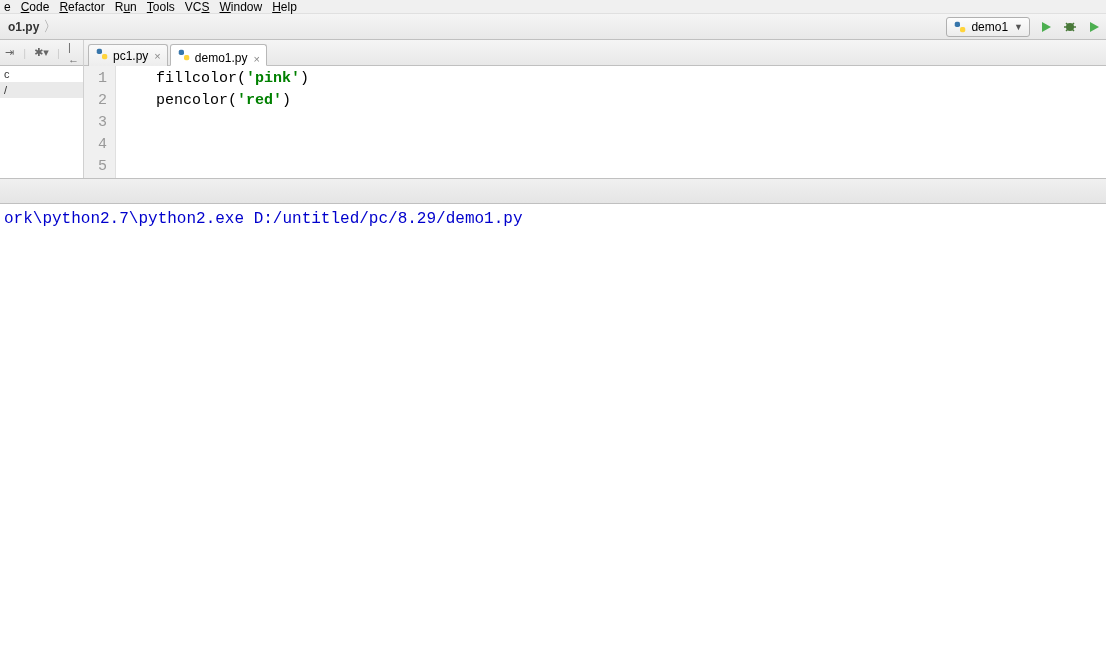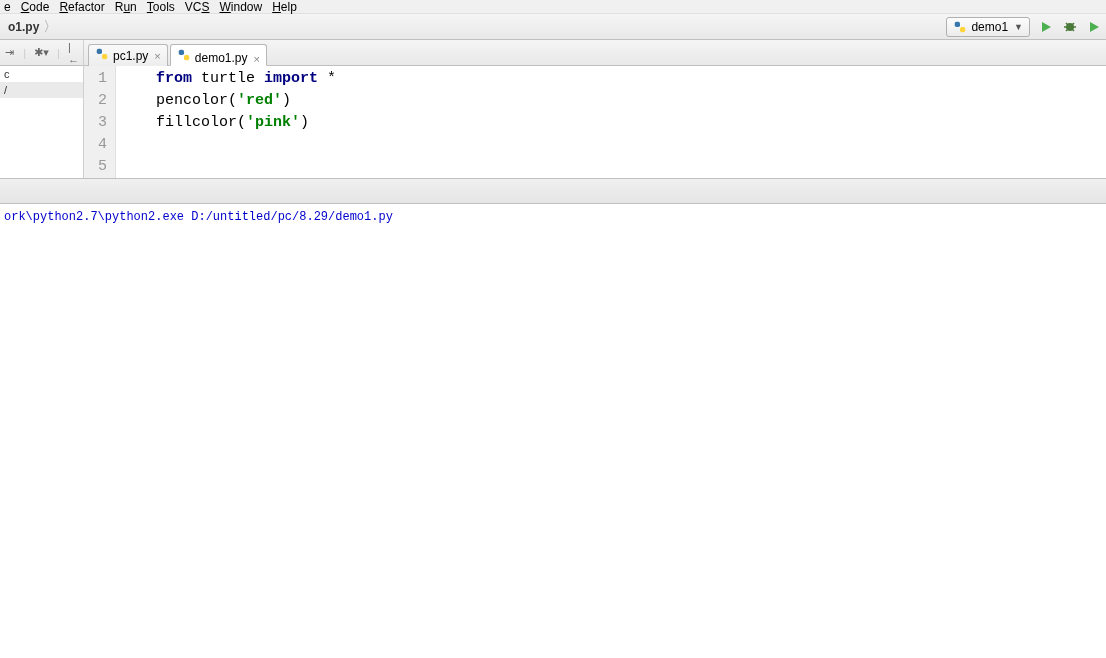--- a/index.html
+++ b/index.html
@@ -37,21 +37,21 @@
 .editor-body { flex: 1; display: flex; font-family: "Consolas","Courier New",monospace; font-size: 15px; background: #fff; }
 .gutter { width: 32px; background: #f0f0f0; text-align: right; color: #999; padding-top: 2px; border-right: 1px solid #e0e0e0; }
 .gutter div { height: 22px; line-height: 22px; padding-right: 8px; }
 .code { flex: 1; padding-top: 2px; padding-left: 40px; }
 .code div { height: 22px; line-height: 22px; white-space: pre; }
 .kw { color: #000080; font-weight: bold; }
 .num { color: #0000ff; }
 .str { color: #008000; font-weight: bold; }
 
 .console-separator { height: 26px; background: linear-gradient(#f0f0f0,#e5e5e5); border-top: 1px solid #c0c0c0; border-bottom: 1px solid #c0c0c0; }
-.console { padding: 6px 4px; font-family: "SimSun","Courier New",monospace; font-size: 12px; color: #0000cc; }
+.console { padding: 6px 4px; font-family: "SimSun","Courier New",monospace; font-size: 16px; color: #0000cc; }
 
 .vdiv { color: #ccc; }
 </style>
 </head>
 <body>
 
 <div class="menubar" id="menubar">
     <span class="menu-item">e</span>
     <span class="menu-item"><u>C</u>ode</span>
     <span class="menu-item"><u>R</u>efactor</span>
@@ -138,23 +138,22 @@
       </div>
     <div class="editor-body">
       <div class="gutter" id="gutter">
           <div>1</div>
           <div>2</div>
           <div>3</div>
           <div>4</div>
           <div>5</div>
         </div>
       <div class="code" id="code">
-          <div><span class="kw">from</span> turtle <span class="kw">import</span> *</div>
+          <div>fillcolor(<span class="str">'pink'</span>)</div>
           <div>pencolor(<span class="str">'red'</span>)</div>
-          <div>fillcolor(<span class="str">'pink'</span>)</div>
         </div>
     </div>
   </div>
 </div>
 
 <div class="console-separator"></div>
 <div class="console">
   <span>ork\python2.7\python2.exe D:/untitled/pc/8.29/demo1.py</span>
 </div>
 

